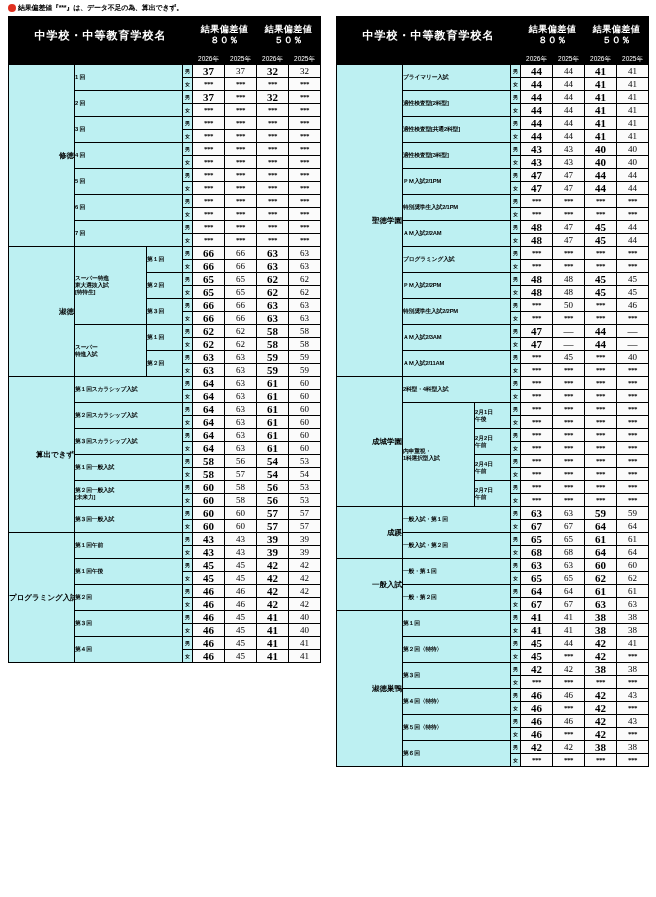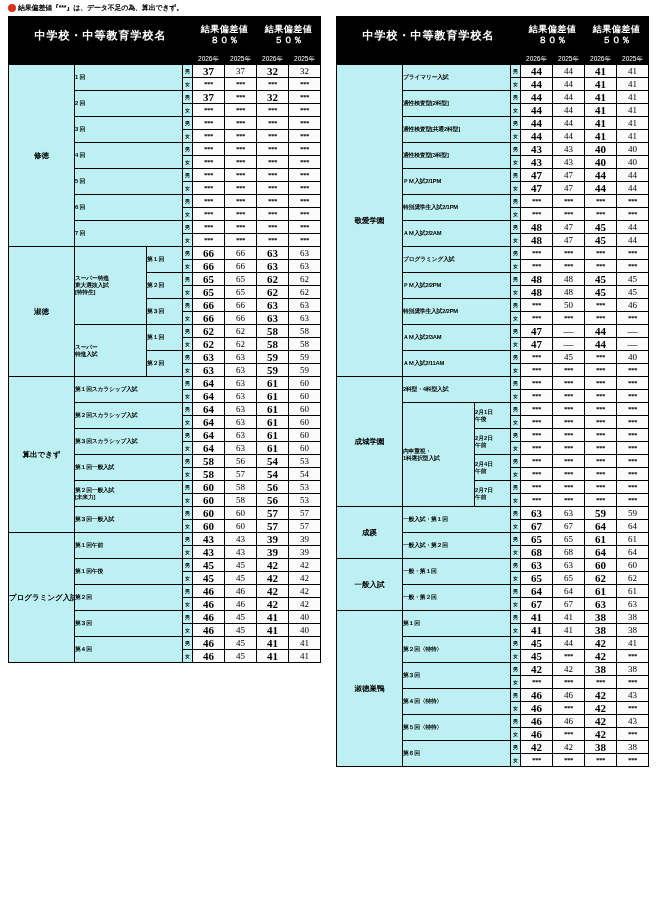--- a/index.html
+++ b/index.html
@@ -52,21 +52,21 @@
   .hdr-year th{
     background:#000;color:#fff;
     font-size:6.5px;height:10px;text-align:center;font-weight:normal;
     letter-spacing:0px;
   }
 
   
   .c-school{
     background:#bdf0f2;
     font-size:7.5px;font-weight:bold;
-    text-align:center;padding-left:4px;
+    text-align:right;padding-left:4px;
     letter-spacing:0px;
   }
   .c-exam{
     background:#bdf0f2;
     font-size:5.8px;font-weight:bold;
     text-align:left;padding-left:4px;
     line-height:7px;white-space:normal;
     letter-spacing:-0.2px;
   }
   .c-sub{
@@ -513,21 +513,21 @@
             <tr class="hdr-year">
               <th colspan="4" style="background: rgb(0, 0, 0); border: 1px solid rgb(0, 0, 0);"></th>
               <th>2026年</th>
               <th>2025年</th>
               <th>2026年</th>
               <th>2025年</th>
             </tr>
           </thead>
           <tbody>
             <tr>
-              <td class="c-school" rowspan="24">敬愛学園</td>
+              <td class="c-school" rowspan="24">聖徳学園</td>
               <td class="c-exam" rowspan="2" colspan="2">プライマリー入試</td>
               <td class="c-gender">男</td>
               <td class="c-val bold">44</td>
               <td class="c-val norm">44</td>
               <td class="c-val bold">41</td>
               <td class="c-val norm">41</td>
             </tr>
             <tr>
               <td class="c-gender">女</td>
               <td class="c-val bold">44</td>

